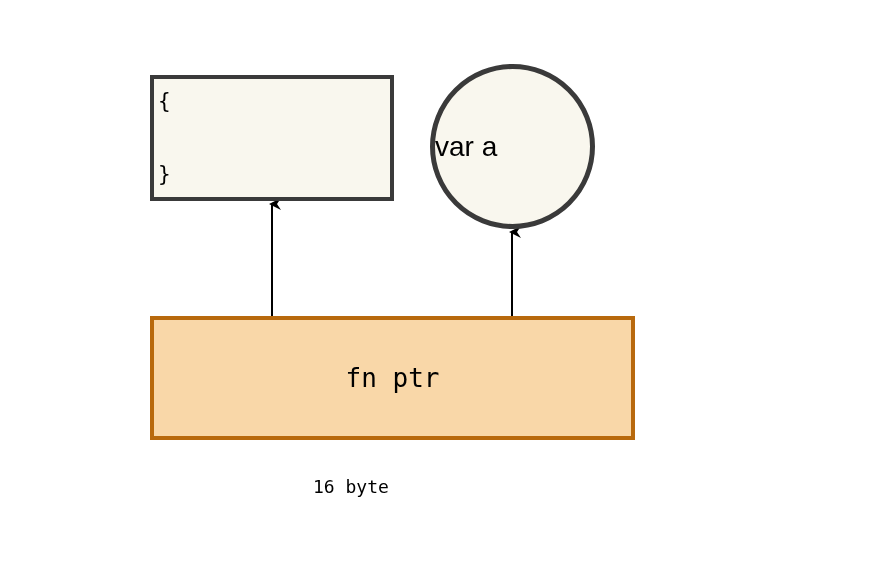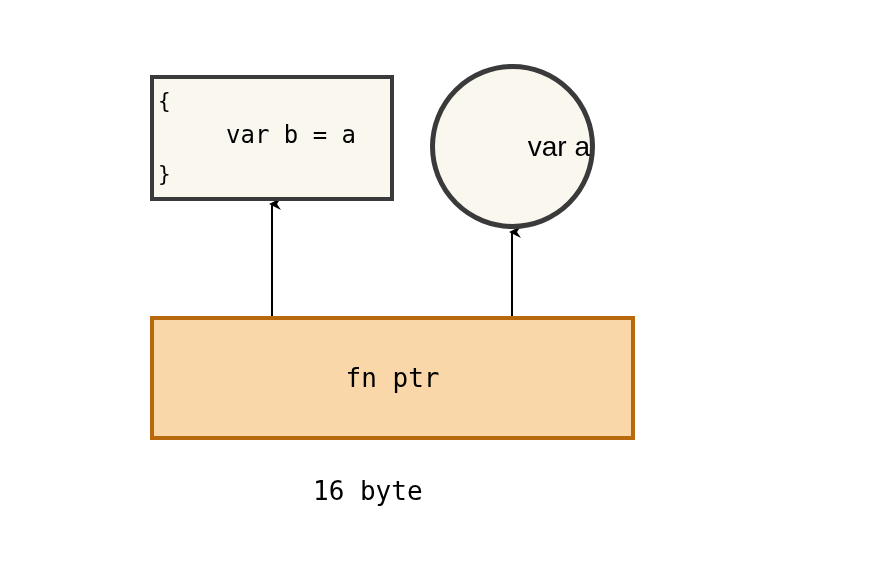--- a/index.html
+++ b/index.html
@@ -13,51 +13,50 @@
     background:#f9f7ee; border:4px solid #3a3a3a;
   }
   #code-box .brace { position:absolute; left:4px; font-size:21px; color:#000; }
   #code-box .brace-open { top:10px; }
   #code-box .brace-close { top:83px; }
   #code-box .code { position:absolute; left:72px; top:42px; font-size:24px; color:#000; white-space:pre; }
 
   #var-circle {
     left:430px; top:64px; width:165px; height:165px; border-radius:50%;
     background:#f9f7ee; border:5px solid #3a3a3a;
-    display:flex; align-items:center; justify-content:flex-end;
+    display:flex; align-items:center; justify-content:flex-start;
     font-size:28px; color:#000;
   }
 
   #closure-struct {
     left:150px; top:316px; width:485px; height:124px;
     border:4px solid #b8690d; background:#f9d7a8; display:flex;
   }
   .cell { flex:1; display:flex; align-items:center; justify-content:center; font-size:26px; color:#000;text-align:right; }
   .cell + .cell { border-left:4px solid #b8690d; }
 
-  #size-label { left:313px; top:476px; font-size:26px; color:#000; white-space:pre; }
+  #size-label { left:313px; top:476px; font-size:18px; color:#000; white-space:pre; }
 
   svg#arrows { position:absolute; left:0; top:0; }
 </style>
 </head>
 <body>
 
 <svg id="arrows" width="888" height="588">
   <defs>
     <marker id="ah" markerWidth="12" markerHeight="12" refX="6" refY="3" orient="auto" markerUnits="userSpaceOnUse" viewBox="0 0 12 12">
       <path d="M0,12 L6,0 L12,12 L6,8 Z" fill="#000"></path>
     </marker>
   </defs>
   <line x1="272" y1="317" x2="272" y2="204" stroke="#000" stroke-width="2" marker-end="url(#ah)"></line>
   <line x1="512" y1="317" x2="512" y2="232" stroke="#000" stroke-width="2" marker-end="url(#ah)"></line>
 </svg>
 
 <div id="code-box" class="abs mono">
   <span class="brace brace-open">{</span>
-  <span class="code">var b = a</span>
   <span class="brace brace-close">}</span>
 </div>
 
 <div id="var-circle" class="abs sans">
   <span>var a</span>
 </div>
 
 <div id="closure-struct" class="abs mono">
   <div class="cell">
     <span>fn ptr</span>

